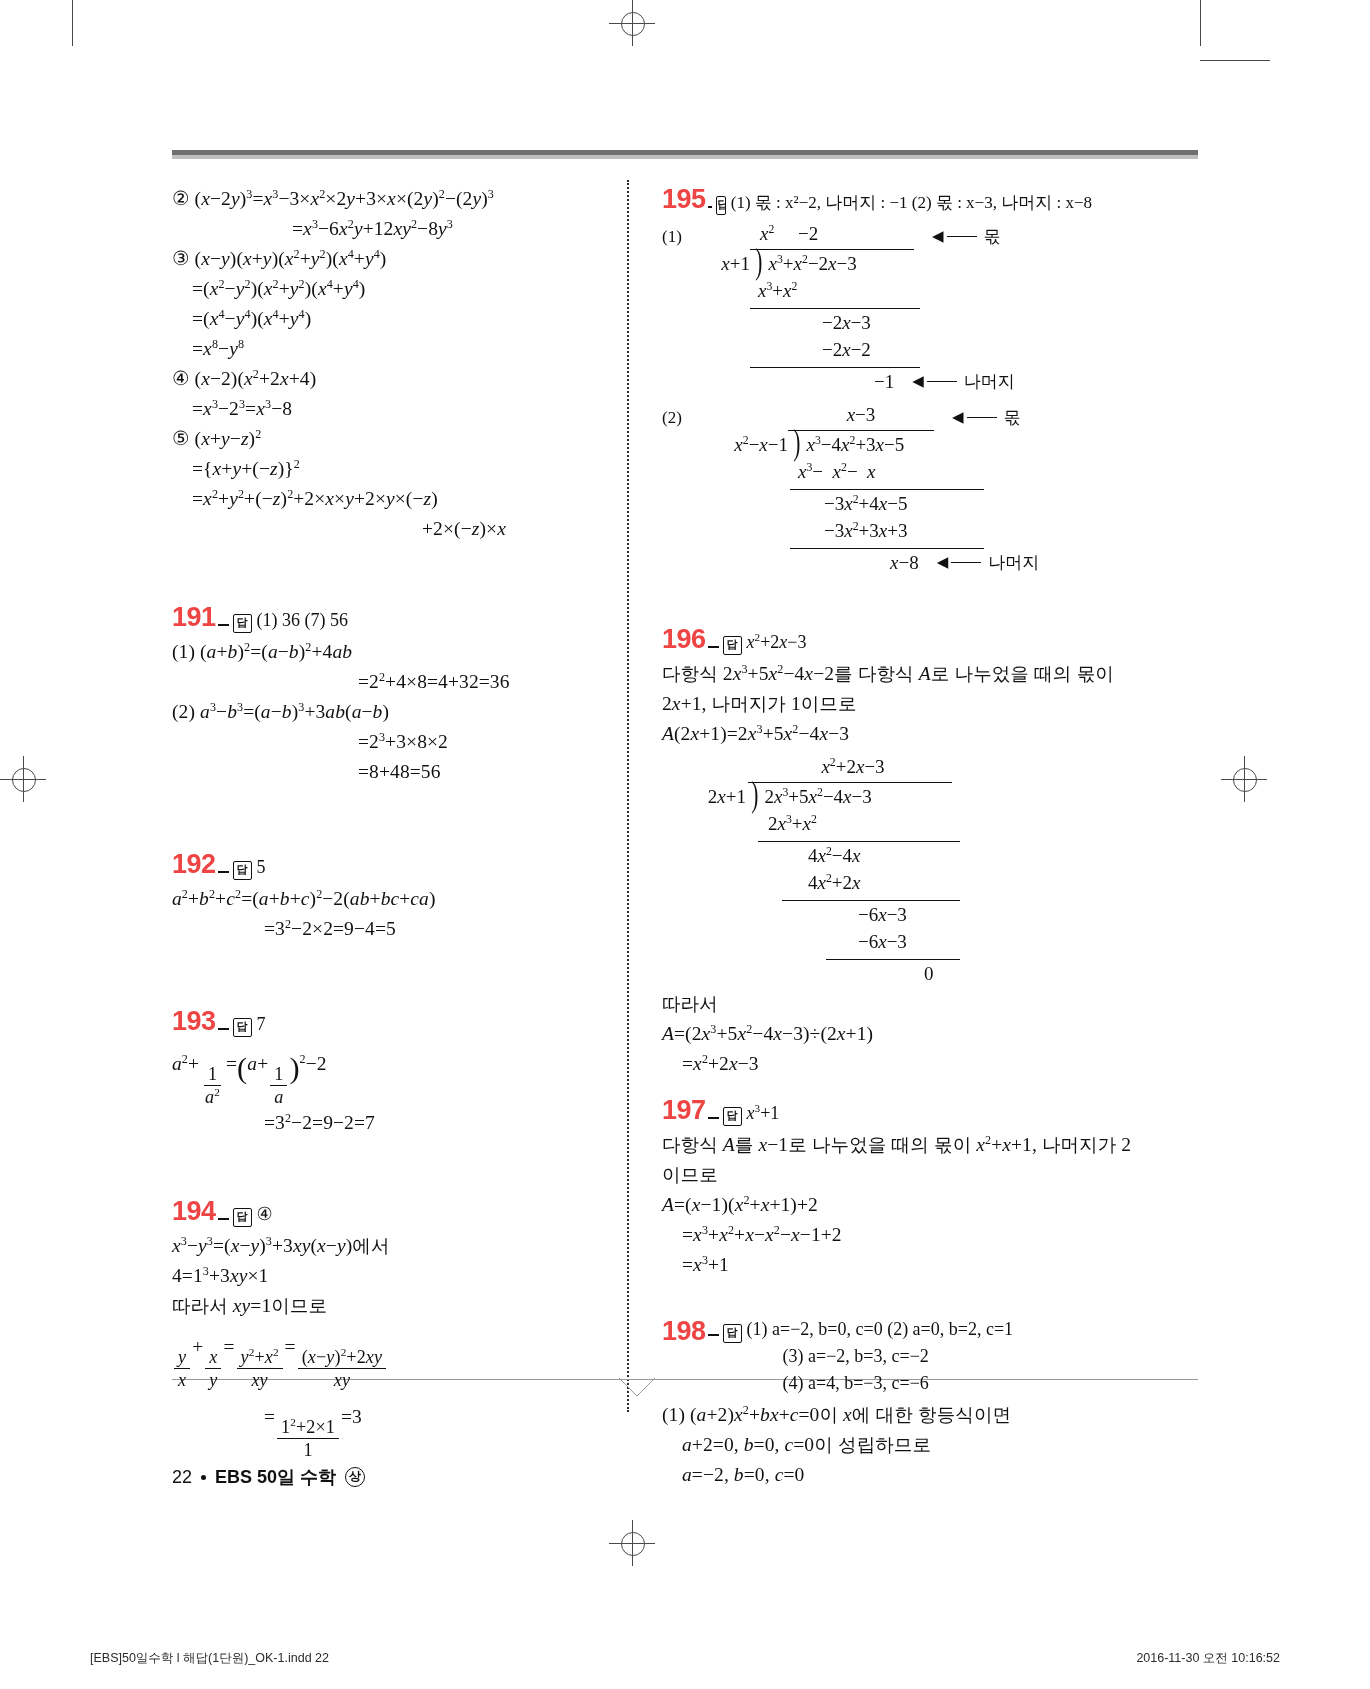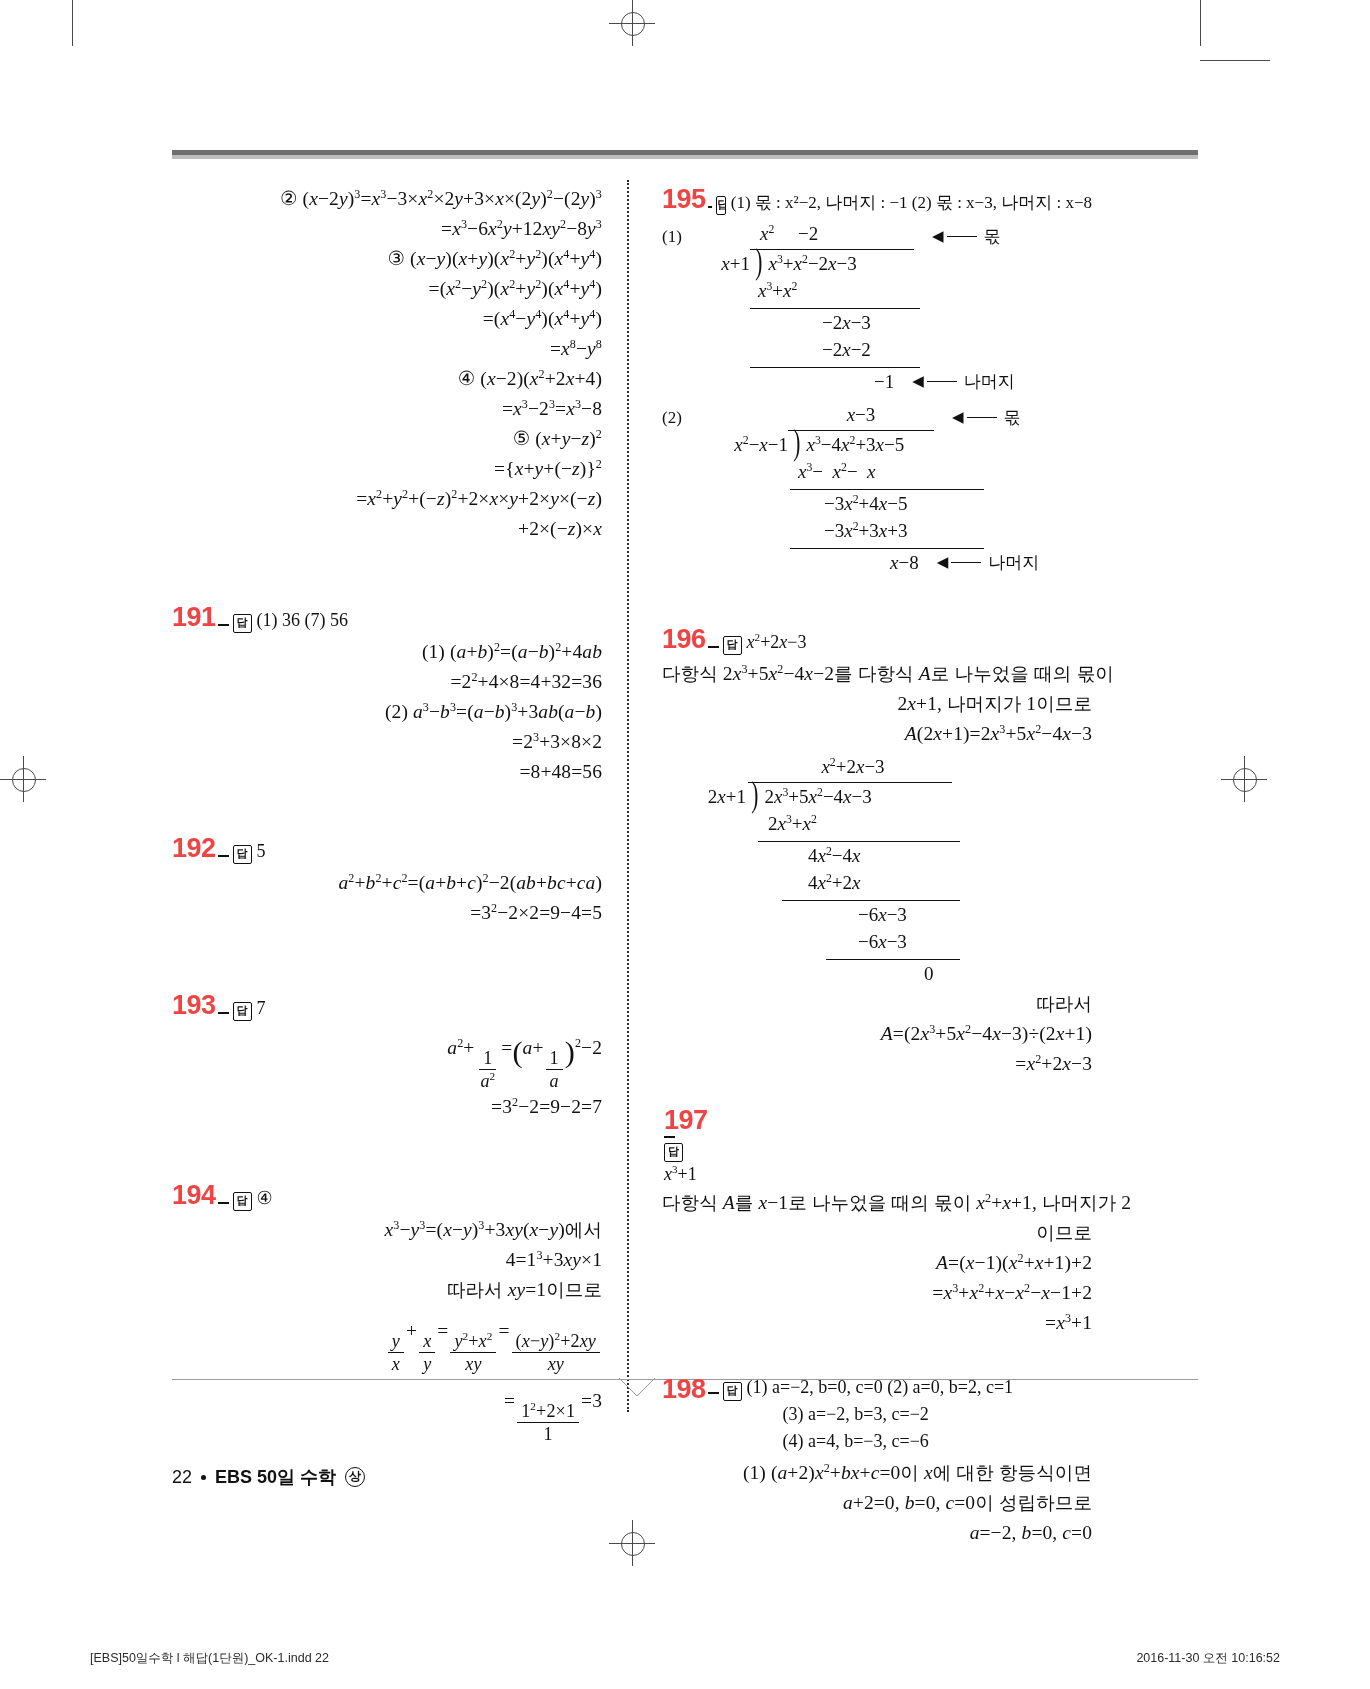--- a/index.html
+++ b/index.html
@@ -29,21 +29,21 @@
   .divider{position:absolute;left:455px;top:30px;width:0;height:1232px;
     border-left:2px dotted #2b2b2b;}
   .botline{position:absolute;left:0;bottom:38px;width:100%;height:1px;background:#9a9a9a;}
   .botnotch{position:absolute;left:447px;bottom:20px;width:36px;height:20px;}
 
   .col{position:absolute;top:34px;width:430px;}
   .colL{left:0;}
   .colR{left:490px;}
 
   
-  .mline{font-size:19.5px;line-height:30px;white-space:nowrap;letter-spacing:0.1px;text-align:right;}
+  .mline{font-size:19.5px;line-height:30px;white-space:nowrap;letter-spacing:0.1px;}
   .ko{font-family:"Liberation Sans", sans-serif;font-size:18.5px;}
   i{font-family:"Liberation Serif", serif;font-style:italic;}
   sup{font-size:0.62em;vertical-align:super;line-height:0;}
   .ind1{padding-left:20px;}
   .ind3{padding-left:92px;}
   .ind4{padding-left:120px;}
   .ind5{padding-left:186px;}
   .ind6{padding-left:250px;}
 
   
@@ -147,21 +147,21 @@
         <span class="pdash"></span>
         <span class="dap">답</span>
         <span class="pans">(1) 36   (7) 56</span>
       </div>
       <div class="mline">(1) (<i>a</i>+<i>b</i>)<sup>2</sup>=(<i>a</i>−<i>b</i>)<sup>2</sup>+4<i>ab</i></div>
       <div class="mline ind5">=2<sup>2</sup>+4×8=4+32=36</div>
       <div class="mline">(2) <i>a</i><sup>3</sup>−<i>b</i><sup>3</sup>=(<i>a</i>−<i>b</i>)<sup>3</sup>+3<i>ab</i>(<i>a</i>−<i>b</i>)</div>
       <div class="mline ind5">=2<sup>3</sup>+3×8×2</div>
       <div class="mline ind5">=8+48=56</div>
 
-      <div class="prob" style="margin-top:46px;">
+      <div class="prob" style="margin-top:62px;">
         <span class="pnum">192</span>
         <span class="pdash"></span>
         <span class="dap">답</span>
         <span class="pans">5</span>
       </div>
       <div class="mline"><i>a</i><sup>2</sup>+<i>b</i><sup>2</sup>+<i>c</i><sup>2</sup>=(<i>a</i>+<i>b</i>+<i>c</i>)<sup>2</sup>−2(<i>ab</i>+<i>bc</i>+<i>ca</i>)</div>
       <div class="mline ind3">=3<sup>2</sup>−2×2=9−4=5</div>
 
       <div class="prob" style="margin-top:62px;">
         <span class="pnum">193</span>
@@ -349,21 +349,21 @@
         </div>
         <div class="dv-row" style="padding-left:262px;">
           <span>0</span>
         </div>
       </div>
 
       <div class="mline" style="margin-top:2px;"><span class="ko">따라서</span></div>
       <div class="mline"><i>A</i>=(2<i>x</i><sup>3</sup>+5<i>x</i><sup>2</sup>−4<i>x</i>−3)÷(2<i>x</i>+1)</div>
       <div class="mline ind1">=<i>x</i><sup>2</sup>+2<i>x</i>−3</div>
 
-      <div class="prob" style="margin-top:26px;flex-direction:column;">
+      <div class="prob" style="margin-top:16px;">
         <span class="pnum">197</span>
         <span class="pdash"></span>
         <span class="dap">답</span>
         <span class="pans"><i>x</i><sup>3</sup>+1</span>
       </div>
       <div class="mline"><span class="ko">다항식</span> <i>A</i><span class="ko">를</span> <i>x</i>−1<span class="ko">로 나누었을 때의 몫이</span> <i>x</i><sup>2</sup>+<i>x</i>+1, <span class="ko">나머지가</span> 2</div>
       <div class="mline"><span class="ko">이므로</span></div>
       <div class="mline"><i>A</i>=(<i>x</i>−1)(<i>x</i><sup>2</sup>+<i>x</i>+1)+2</div>
       <div class="mline ind1">=<i>x</i><sup>3</sup>+<i>x</i><sup>2</sup>+<i>x</i>−<i>x</i><sup>2</sup>−<i>x</i>−1+2</div>
       <div class="mline ind1">=<i>x</i><sup>3</sup>+1</div>

